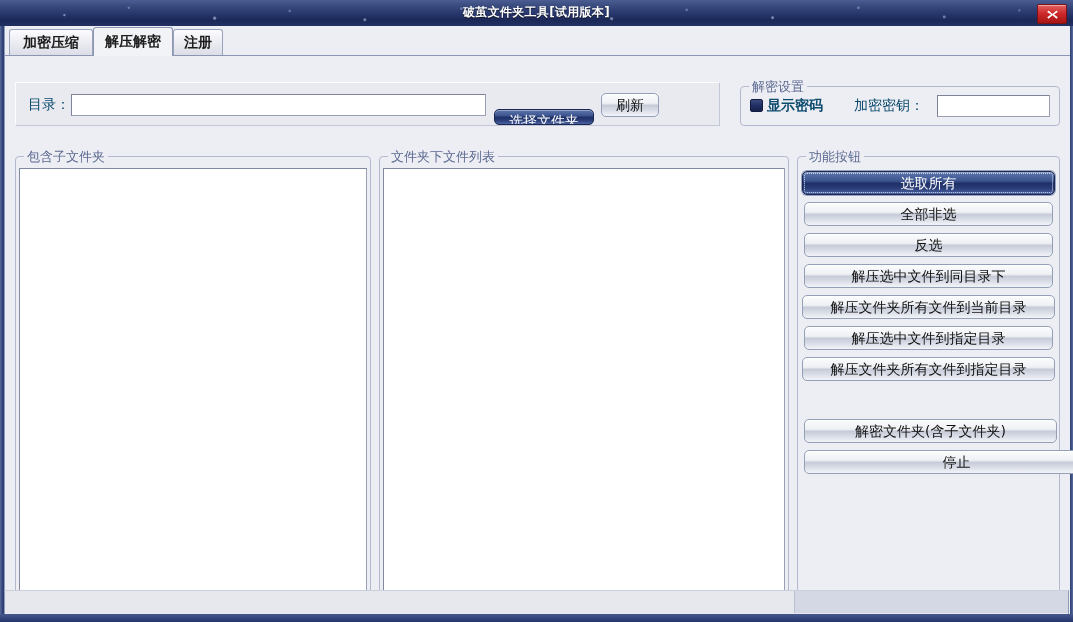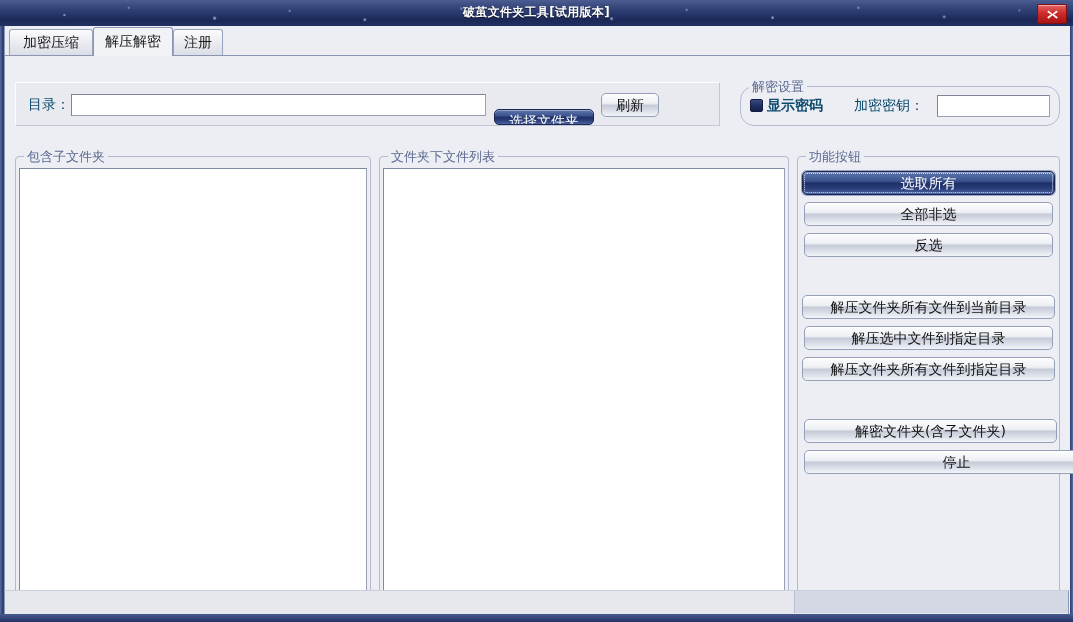--- a/index.html
+++ b/index.html
@@ -80,20 +80,21 @@
     box-sizing: border-box;
   }
 
   
   .tabstrip {
     position: absolute;
     left: 0; top: 0;
     width: 1065px;
     height: 29px;
     background: #edeef3;
+    font-weight: bold;
   }
   .tab {
     position: absolute;
     top: 3px;
     height: 26px;
     box-sizing: border-box;
     background: linear-gradient(to bottom, #fcfcfe 0%, #e8e9ef 60%, #dcdee7 100%);
     border: 1px solid #9aa3bd;
     border-bottom: none;
     border-radius: 3px 3px 0 0;
@@ -300,21 +301,21 @@
 
     <div class="body-panel">
 
       <div class="dirbar">
         <span class="label" style="left:12px; top:13px;">目录：</span>
         <input class="textbox" style="left: 55px; top: 11px; width: 415px; height: 22px;" type="text" value="">
         <div class="btn btn-dark" style="left:478px; top:26px; width:100px; height:16px; line-height:22px;">选择文件夹</div>
         <div class="btn btn-light" style="left:585px; top:10px; width:58px; height:24px; line-height:22px;">刷新</div>
       </div>
 
-      <div class="group" style="left:735px; top:30px; width:320px; height:40px;border-radius:14px;">
+      <div class="group" style="left:735px; top:30px; width:320px; height:40px;">
         <span class="group-title">解密设置</span>
         <div class="checkbox" style="left:9px; top:12px;"></div>
         <span class="label" style="left:26px; top:10px;font-weight:bold;">显示密码</span>
         <span class="label" style="left:113px; top:10px;">加密密钥：</span>
         <input class="textbox" style="left: 196px; top: 8px; width: 113px; height: 22px;" type="text" value="">
       </div>
 
       <div class="group" style="left:10px; top:100px; width:356px; height:451px;">
         <span class="group-title">包含子文件夹</span>
       </div>
@@ -325,20 +326,21 @@
       </div>
       <div class="listbox" style="left:378px; top:112px; width:402px; height:435px;"></div>
 
       <div class="group" style="left:792px; top:100px; width:263px; height:451px;">
         <span class="group-title">功能按钮</span>
       </div>
 
       <div class="btn btn-dark focused" style="left:797px; top:115px; width:253px; height:24px; line-height:22px;">选取所有</div>
       <div class="btn btn-light" style="left:799px; top:146px; width:249px; height:24px; line-height:22px;">全部非选</div>
       <div class="btn btn-light" style="left:799px; top:177px; width:249px; height:24px; line-height:22px;">反选</div>
+      <div class="btn btn-light" style="left:799px; top:208px; width:249px; height:24px; line-height:22px;">解压选中文件到同目录下</div>
       <div class="btn btn-light" style="left:797px; top:239px; width:253px; height:24px; line-height:22px;">解压文件夹所有文件到当前目录</div>
       <div class="btn btn-light" style="left:799px; top:270px; width:249px; height:24px; line-height:22px;">解压选中文件到指定目录</div>
       <div class="btn btn-light" style="left:797px; top:301px; width:253px; height:24px; line-height:22px;">解压文件夹所有文件到指定目录</div>
       <div class="btn btn-light" style="left:799px; top:363px; width:253px; height:24px; line-height:22px;">解密文件夹(含子文件夹)</div>
       <div class="btn btn-light" style="left:799px; top:394px; width:305px; height:24px; line-height:22px;">停止</div>
 
     </div>
   </div>
 
   <div class="statusbar">

